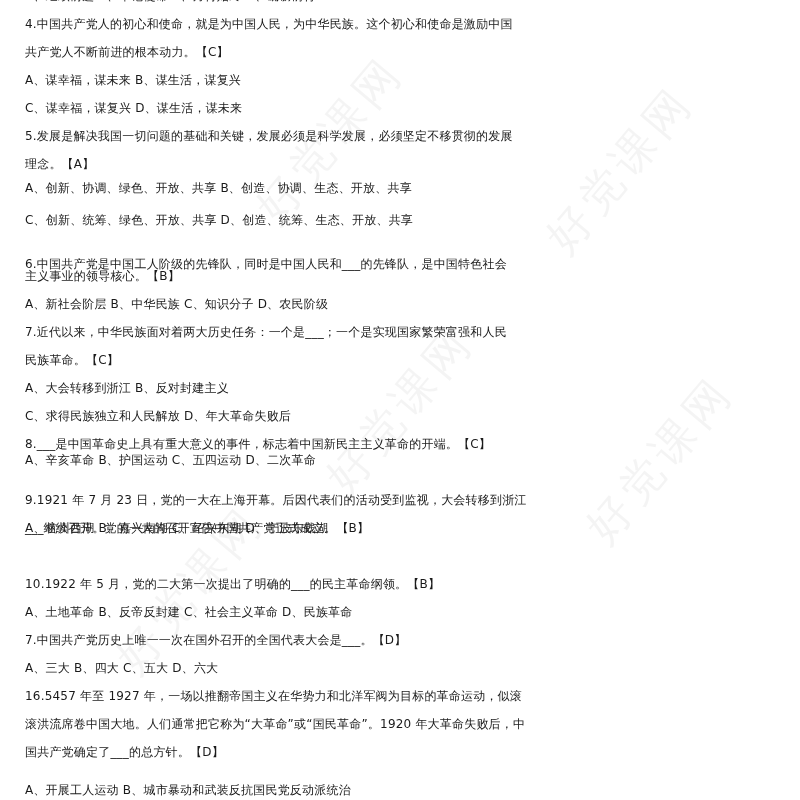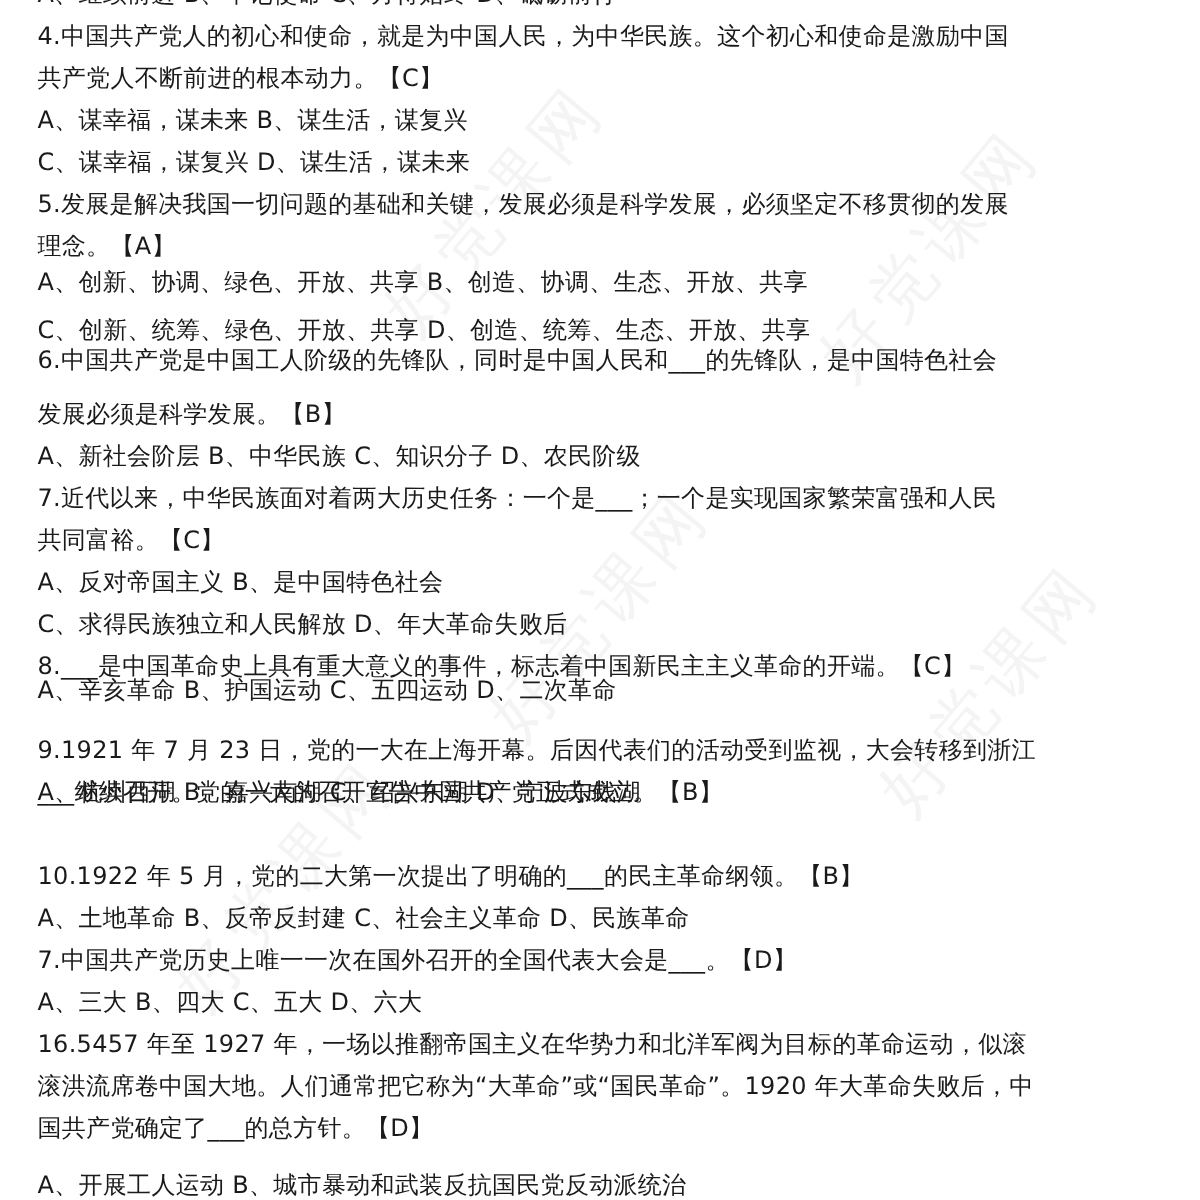--- a/index.html
+++ b/index.html
@@ -5,21 +5,21 @@
     html, body { margin: 0; padding: 0; }
     body {
       width: 800px; height: 800px; overflow: hidden;
       background: #ffffff; position: relative;
       font-family: "DejaVu Sans", "Liberation Sans", sans-serif;
       color: #1a1a1a;
     }
     .page { position: absolute; left: 0; top: -18px; width: 800px; }
     .line {
       position: absolute; left: 25px; height: 28px; line-height: 28px;
-      font-size: 16px; white-space: nowrap; letter-spacing: 0.2px;
+      font-size: 12px; white-space: nowrap; letter-spacing: 0.2px;
     }
     .wm {
       position: absolute; color: rgba(0,0,0,0.045); font-size: 44px;
       transform: rotate(-50deg); white-space: nowrap; pointer-events: none;
       font-family: "DejaVu Sans", sans-serif; letter-spacing: 6px;
     }
   </style>
 </head>
 <body>
 
@@ -32,26 +32,26 @@
 <div class="page">
   <div class="line" style="top:0px">A、继续前进 B、牢记使命 C、方得始终 D、砥砺前行</div>
   <div class="line" style="top:28px">4.中国共产党人的初心和使命，就是为中国人民，为中华民族。这个初心和使命是激励中国</div>
   <div class="line" style="top:56px">共产党人不断前进的根本动力。【C】</div>
   <div class="line" style="top:84px">A、谋幸福，谋未来 B、谋生活，谋复兴</div>
   <div class="line" style="top:112px">C、谋幸福，谋复兴 D、谋生活，谋未来</div>
   <div class="line" style="top:140px">5.发展是解决我国一切问题的基础和关键，发展必须是科学发展，必须坚定不移贯彻的发展</div>
   <div class="line" style="top:168px">理念。【A】</div>
   <div class="line" style="top:192px">A、创新、协调、绿色、开放、共享 B、创造、协调、生态、开放、共享</div>
   <div class="line" style="top:224px">C、创新、统筹、绿色、开放、共享 D、创造、统筹、生态、开放、共享</div>
-  <div class="line" style="top:244px">6.中国共产党是中国工人阶级的先锋队，同时是中国人民和___的先锋队，是中国特色社会</div>
-  <div class="line" style="top:280px">发展必须是科学发展。【B】</div>
+  <div class="line" style="top:268px">6.中国共产党是中国工人阶级的先锋队，同时是中国人民和___的先锋队，是中国特色社会</div>
+  <div class="line" style="top:280px">主义事业的领导核心。【B】</div>
   <div class="line" style="top:308px">A、新社会阶层 B、中华民族 C、知识分子 D、农民阶级</div>
   <div class="line" style="top:336px">7.近代以来，中华民族面对着两大历史任务：一个是___；一个是实现国家繁荣富强和人民</div>
-  <div class="line" style="top:364px">共同富裕。【C】</div>
-  <div class="line" style="top:392px">A、反对帝国主义 B、是中国特色社会</div>
+  <div class="line" style="top:364px">民族革命。【C】</div>
+  <div class="line" style="top:392px">A、大会转移到浙江 B、反对封建主义</div>
   <div class="line" style="top:420px">C、求得民族独立和人民解放 D、年大革命失败后</div>
   <div class="line" style="top:448px">8.___是中国革命史上具有重大意义的事件，标志着中国新民主主义革命的开端。【C】</div>
   <div class="line" style="top:464px">A、辛亥革命 B、护国运动 C、五四运动 D、二次革命</div>
   <div class="line" style="top:504px">9.1921 年 7 月 23 日，党的一大在上海开幕。后因代表们的活动受到监视，大会转移到浙江</div>
   <div class="line" style="top:532px">___继续召开。党的一大的召开宣告中国共产党正式成立。【B】</div>
   <div class="line" style="top:532px">A、杭州西湖 B、嘉兴南湖 C、绍兴东湖 D、宁波东钱湖</div>
   <div class="line" style="top:588px">10.1922 年 5 月，党的二大第一次提出了明确的___的民主革命纲领。【B】</div>
   <div class="line" style="top:616px">A、土地革命 B、反帝反封建 C、社会主义革命 D、民族革命</div>
   <div class="line" style="top:644px">7.中国共产党历史上唯一一次在国外召开的全国代表大会是___。【D】</div>
   <div class="line" style="top:672px">A、三大 B、四大 C、五大 D、六大</div>

